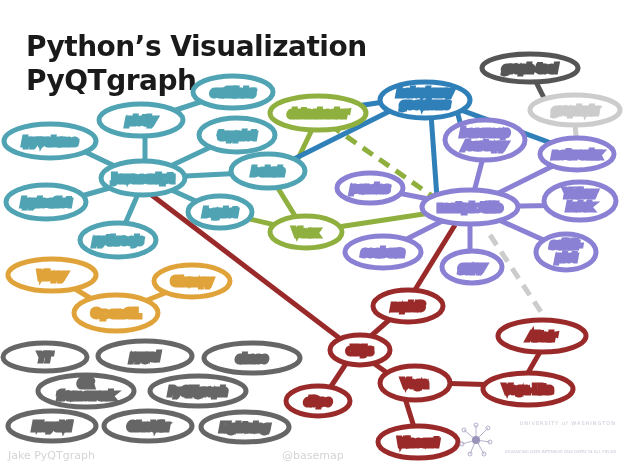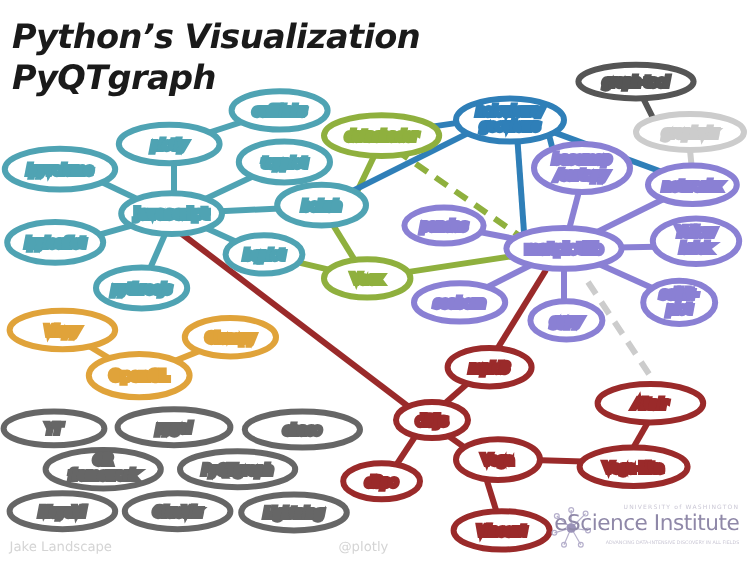--- a/index.html
+++ b/index.html
@@ -1,17 +1,17 @@
 <!DOCTYPE html>
 <html><head>
 <meta charset="utf-8">
 <style>
   html, body { margin: 0; padding: 0; background: #ffffff; }
   body { width: 624px; height: 468px; position: relative; overflow: hidden; font-family: "DejaVu Sans", sans-serif; }
-  .title { position: absolute; left: 10px; top: 14px; font-family: "DejaVu Sans", sans-serif; font-weight: bold; font-size: 28px; line-height: 34px; color: #1a1a1a; margin: 0; letter-spacing: -0.5px; font-style: italic; }
+  .title { position: absolute; left: 10px; top: 14px; font-family: "DejaVu Sans", sans-serif; font-weight: bold; font-size: 28px; line-height: 34px; color: #1a1a1a; margin: 16px; letter-spacing: -0.5px; }
   svg#diagram { position: absolute; left: 0; top: 0; }
   .node-label { font-family: "DejaVu Sans", sans-serif; font-style: italic; font-size: 10.5px; fill: #444; }
   .node-label.bold { font-style: normal; font-weight: bold; fill: #111; font-size: 11px; }
   .node-label.plain { font-style: normal; }
   .node-label.faded { fill: #c8c8c8; }
   .footer { position: absolute; bottom: 6px; font-family: "DejaVu Sans", sans-serif; font-size: 11px; color: #d4d4d4; }
   .logo { position: absolute; right: 8px; bottom: 8px; width: 158px; height: 42px; }
   .logo .uw { position: absolute; right: 0; top: 2px; font-size: 5px; letter-spacing: 1px; color: #c9c6d4; font-family: "DejaVu Sans", sans-serif; }
   .logo .name { position: absolute; right: 0; top: 8px; font-size: 18px; color: #8f88a8; font-family: "DejaVu Sans", sans-serif; letter-spacing: -0.4px; }
   .logo .tag { position: absolute; right: 0; top: 31px; font-size: 4px; color: #c9c6d4; font-family: "DejaVu Sans", sans-serif; }
@@ -279,22 +279,22 @@
           <text class="node-label" x="148" y="430" text-anchor="middle">GlueViz</text>
         </g>
       <g>
           <ellipse cx="245" cy="427" rx="44" ry="15"></ellipse>
           <text class="node-label" x="245" y="431" text-anchor="middle">Lightning</text>
         </g>
     </g>
   </g>
 </svg>
 
-<div class="footer" style="left:8px;">Jake Landscape</div>
-<div class="footer" style="left:282px;">@plotly</div>
+<div class="footer" style="left:8px;">Jake PyQTgraph</div>
+<div class="footer" style="left:282px;">@basemap</div>
 
 <div class="logo">
   <svg width="36" height="36" viewBox="0 0 36 36">
     <g stroke="#b6b0cc" stroke-width="1" fill="none">
       <line x1="18" y1="18" x2="6" y2="8"></line>
         <line x1="18" y1="18" x2="30" y2="6"></line>
       <line x1="18" y1="18" x2="4" y2="22"></line>
         <line x1="18" y1="18" x2="32" y2="20"></line>
       <line x1="18" y1="18" x2="12" y2="32"></line>
         <line x1="18" y1="18" x2="26" y2="32"></line>
@@ -303,15 +303,14 @@
         <circle cx="30" cy="6" r="2"></circle>
         <circle cx="4" cy="22" r="2"></circle>
       <circle cx="32" cy="20" r="2"></circle>
         <circle cx="12" cy="32" r="2"></circle>
         <circle cx="26" cy="32" r="2"></circle>
         <circle cx="18" cy="3" r="2"></circle>
     </g>
     <circle cx="18" cy="18" r="4" fill="#9a92b8"></circle>
   </svg>
   <div class="uw">UNIVERSITY of WASHINGTON</div>
-  <div class="name">eScience Institute</div>
   <div class="tag">ADVANCING DATA-INTENSIVE DISCOVERY IN ALL FIELDS</div>
 </div>
 
 </body></html>

